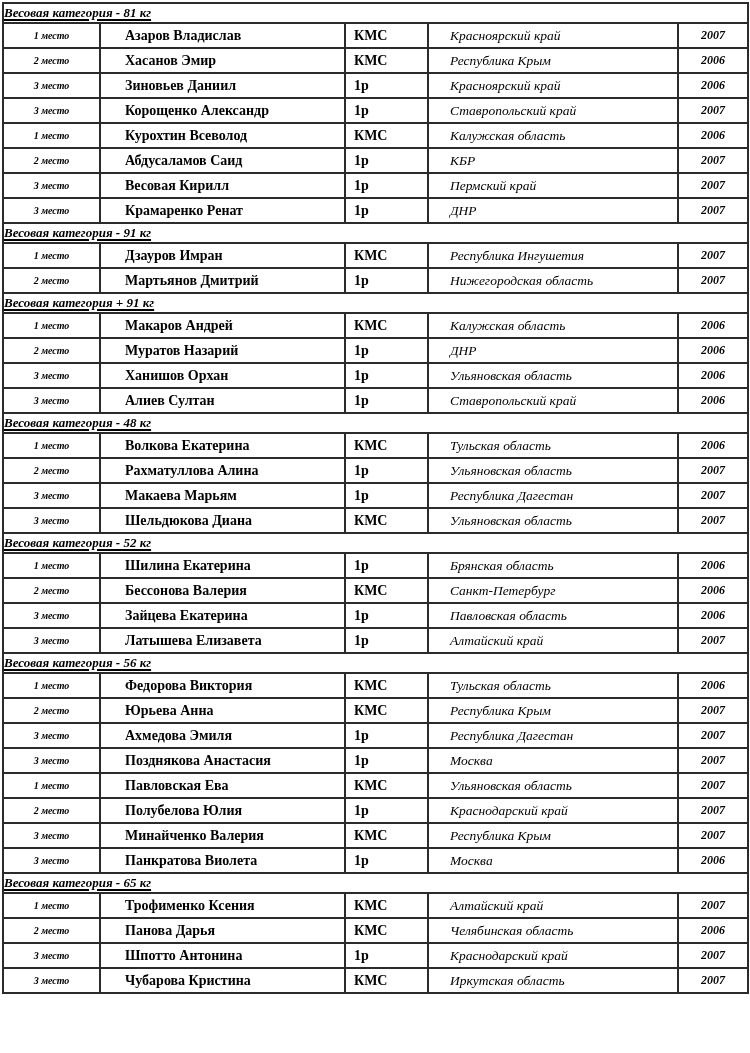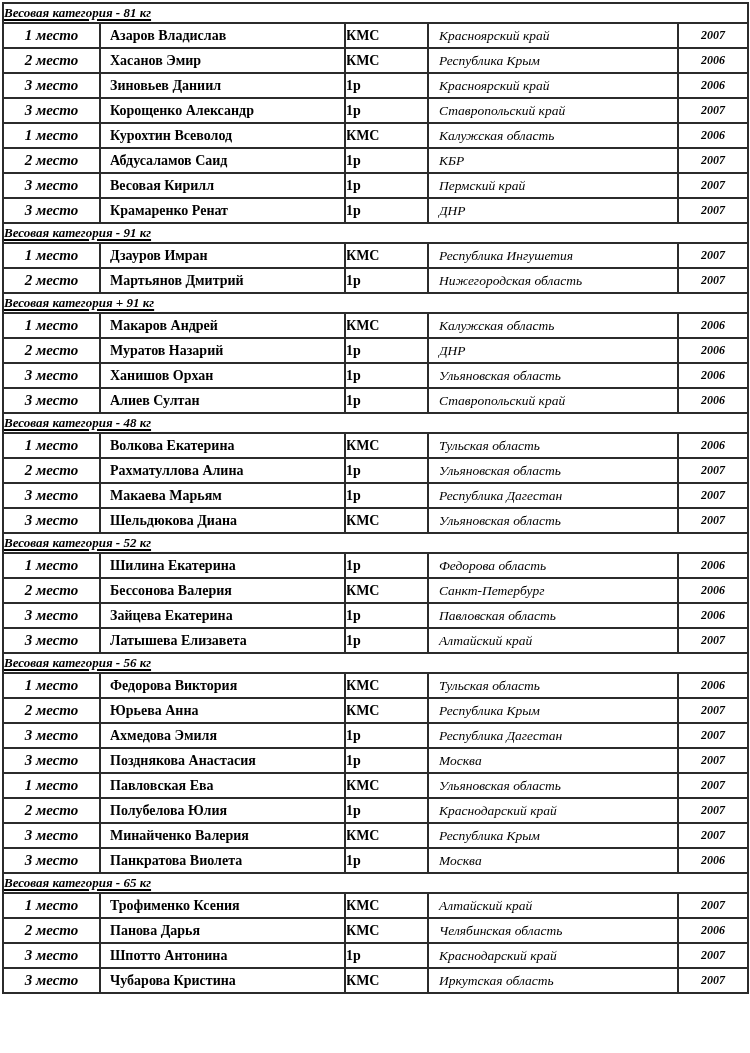--- a/index.html
+++ b/index.html
@@ -36,24 +36,24 @@
     text-decoration-thickness: 1.5px;
     text-underline-offset: 2px;
   }
   tr.group-row td {
     height: 21px;
     text-align: center;
     font-weight: bold;
     font-size: 15.5px;
   }
   tr.data-row td { height: 23px; }
-  td.c-place  { text-align: center; font-weight: bold; font-style: italic; font-size: 15px; }
-  td.c-name   { padding-left: 9px; font-weight: bold; font-size: 14px; }
-  td.c-rank   { font-weight: bold; font-size: 14px; border-radius: 6px; }
-  td.c-region { padding-left: 10px; font-style: italic; font-size: 13.5px; }
+  td.c-place  { text-align: center; font-weight: bold; font-style: italic; font-size: 10px; }
+  td.c-name   { padding-left: 24px; font-weight: bold; font-size: 14px; }
+  td.c-rank   { padding-left: 8px; font-weight: bold; font-size: 14px; }
+  td.c-region { padding-left: 21px; font-style: italic; font-size: 13.5px; }
   td.c-year   { text-align: center; font-weight: bold; font-style: italic; font-size: 12px; }
 </style>
 </head>
 <body>
 
 <table class="results">
   <colgroup>
     <col style="width:97px">
     <col style="width:245px">
     <col style="width:83px">
@@ -199,21 +199,21 @@
         <td class="c-region">Ульяновская область</td>
         <td class="c-year">2007</td>
       </tr>
       <tr class="category-row">
         <td colspan="5"><span>Весовая категория - 52 кг</span></td>
       </tr>
       <tr class="data-row">
         <td class="c-place">1 место</td>
         <td class="c-name">Шилина Екатерина</td>
         <td class="c-rank">1р</td>
-        <td class="c-region">Федорова область</td>
+        <td class="c-region">Брянская область</td>
         <td class="c-year">2006</td>
       </tr>
       <tr class="data-row">
         <td class="c-place">2 место</td>
         <td class="c-name">Бессонова Валерия</td>
         <td class="c-rank">КМС</td>
         <td class="c-region">Санкт-Петербург</td>
         <td class="c-year">2006</td>
       </tr>
       <tr class="data-row">

